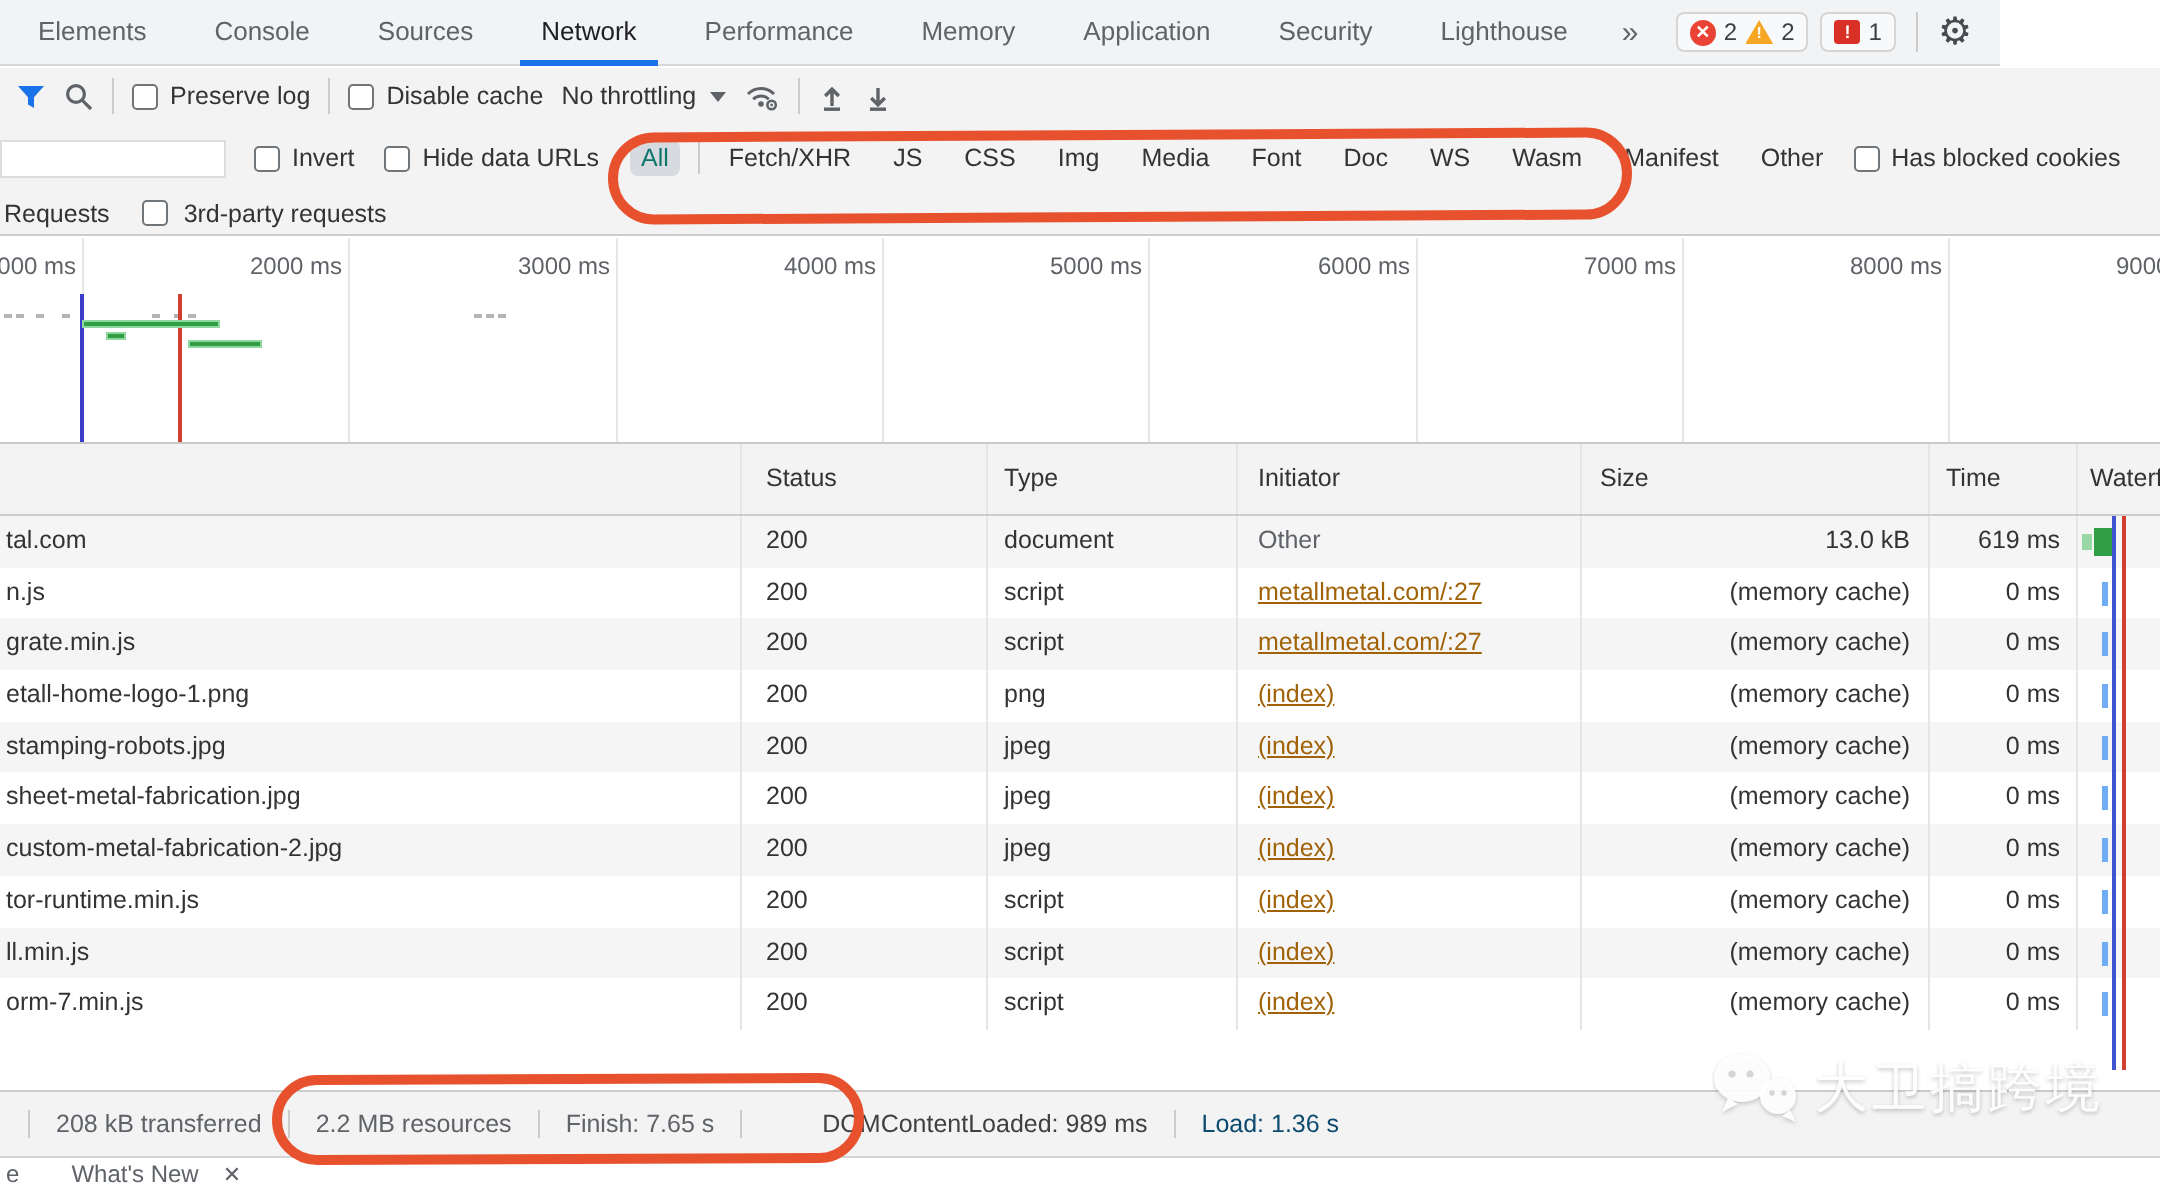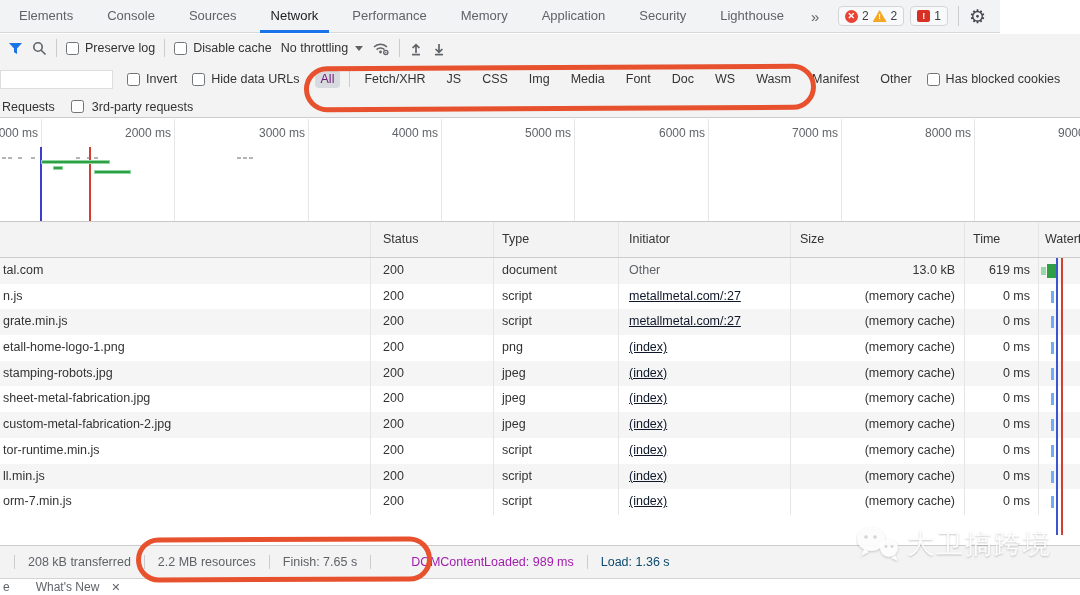--- a/index.html
+++ b/index.html
@@ -34,21 +34,21 @@
   .throttle { display:flex; align-items:center; gap:7px; color:#333; }
   .caret { width:0; height:0; border-left:4px solid transparent; border-right:4px solid transparent; border-top:5px solid #5f6368; }
 
   
   .filterbar { position:absolute; left:0; top:62px; width:1080px; height:34px; background:#f3f3f3;
                display:flex; align-items:center; }
   .filter-input { width:113px; height:19px; border:1px solid #ddd; background:#fff; margin-right:14px; outline:none;
                   font:12.5px "Liberation Sans",sans-serif; padding:0 4px; }
   .fgroup { display:flex; align-items:center; gap:6px; margin-right:15px; white-space:nowrap; }
   .ftype { margin-right:9px; padding:2px 6px; border-radius:4px; color:#333; white-space:nowrap; }
-  .ftype.selected { background:#d7dade; color:#701a75; }
+  .ftype.selected { background:#d7dade; color:#0f766e; }
   .fdiv { width:1px; height:16px; background:#ccc; margin:0 8px 0 0; }
 
   
   .reqbar { position:absolute; left:0; top:96px; width:1080px; height:22px; background:#f3f3f3;
             border-bottom:1px solid #ccc; display:flex; align-items:center; gap:8px; padding-left:2px; }
 
   
   .overview { position:absolute; left:0; top:119px; width:1080px; height:103px; background:#fff;
               border-bottom:1px solid #c9c9c9; overflow:hidden; }
   .gl { position:absolute; top:0; bottom:0; width:1px; background:#e7e7e7; }
@@ -69,34 +69,34 @@
   .c { position:absolute; top:0; height:100%; line-height:25.7px; white-space:nowrap; overflow:hidden; color:#333; }
   .col-name   { left:0;     width:370px; padding-left:3px; }
   .col-status { left:370px; width:123px; padding-left:12px; border-left:1px solid #e5e5e5; }
   .col-type   { left:493px; width:125px; padding-left:8px;  border-left:1px solid #e5e5e5; }
   .col-init   { left:618px; width:172px; padding-left:10px; border-left:1px solid #e5e5e5; }
   .col-size   { left:790px; width:174px; padding-right:9px; text-align:right; border-left:1px solid #e5e5e5; }
   .col-time   { left:964px; width:74px;  padding-right:8px; text-align:right; border-left:1px solid #e5e5e5; }
   .col-wf     { left:1038px; width:42px; border-left:1px solid #e5e5e5; }
   .h-name{padding-left:10px; border-left:none;} .h-status{padding-left:12px;} .h-type{padding-left:8px;}
   .h-init{padding-left:10px;} .h-size{padding-left:9px; text-align:left;} .h-time{padding-left:8px; text-align:left;} .h-wf{padding-left:6px;}
-  .init-link { text-decoration:underline; color:#0f172a; }
+  .init-link { text-decoration:underline; color:#a16207; }
   .init-plain { color:#5f6368; }
   .wf-mini { position:absolute; left:12px; top:7px; width:3px; height:12px; background:#6facf5; }
   .wf-sq  { position:absolute; left:2px; top:9px; width:5px; height:8px; background:#9ad7a6; }
   .wf-bar { position:absolute; left:8px; top:6px; width:10px; height:14px; background:#2f9e44; }
   .tb-line-blue { position:absolute; left:1056px; top:0; height:277px; width:2px; background:#4154d0; }
   .tb-line-red  { position:absolute; left:1061px; top:0; height:277px; width:2px; background:#d23f31; }
 
   
   .summary { position:absolute; left:0; top:545px; width:1080px; height:33px; background:#f3f3f3;
              border-top:1px solid #ccc; display:flex; align-items:center; color:#5f6368; }
   .sitem { padding:0 13px; border-left:1px solid #ccc; white-space:nowrap; }
   .sitem:first-child { border-left:none; margin-left:14px; border-left:1px solid #ccc; }
-  .s-dcl { color:#a21caf;padding-left:40px; }
+  .s-dcl { color:#404040;padding-left:40px; }
   .s-load { color:#0c4a6e; }
 
   
   .drawer { position:absolute; left:0; top:578px; width:1080px; height:17px; background:#fff;
             border-top:1px solid #d4d4d4; display:flex; align-items:center; color:#5f6368; font-size:12px; }
   .drawer .partial { margin-left:3px; }
   .drawer .wn { margin-left:26px; }
   .drawer .x { margin-left:12px; font-size:11px; color:#5f6368; }
 
   

